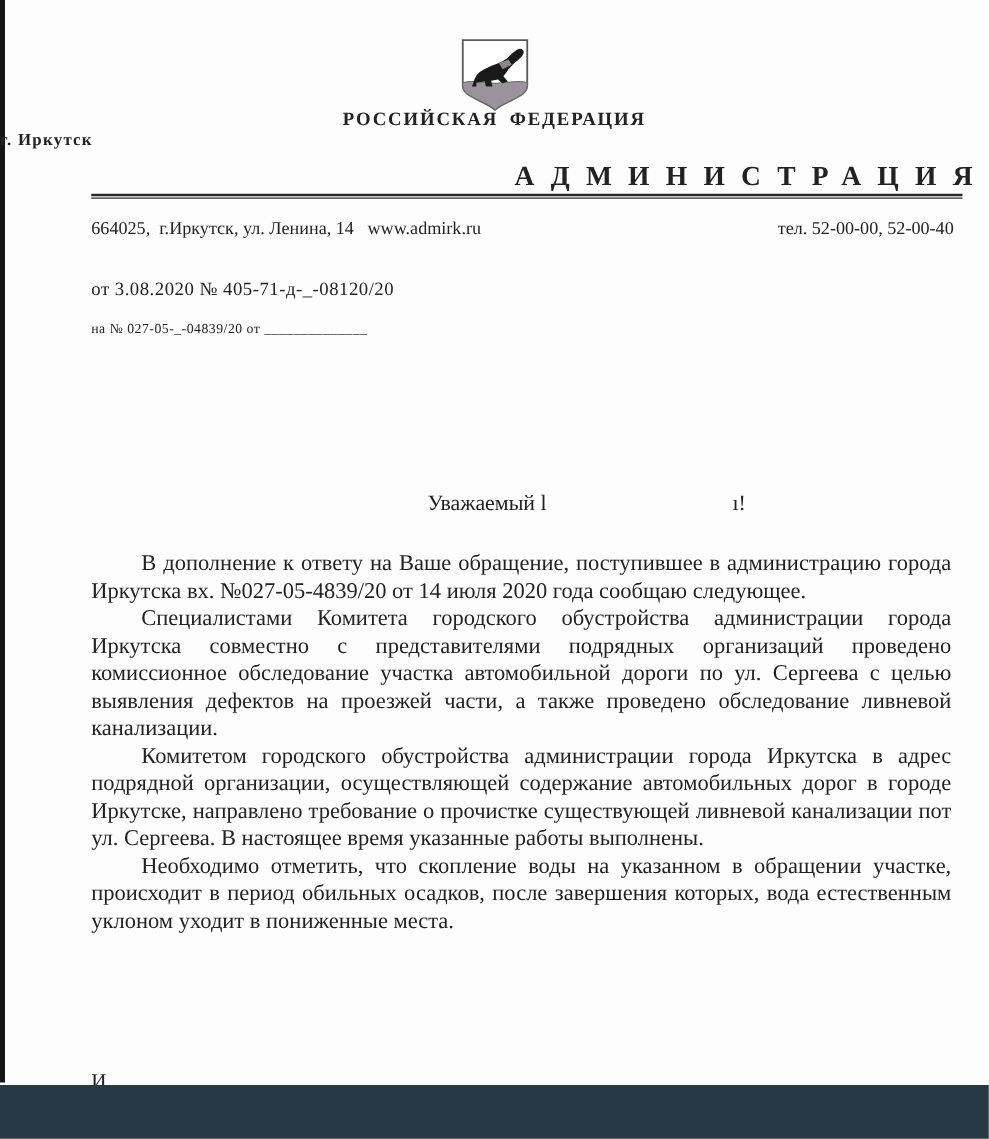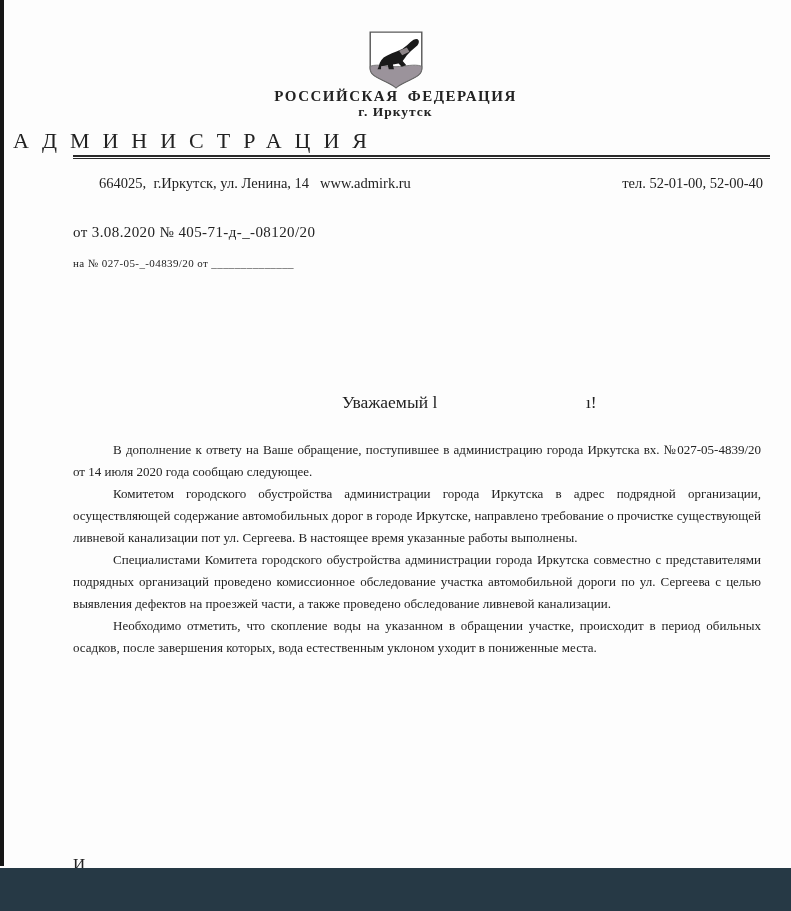--- a/index.html
+++ b/index.html
@@ -34,43 +34,43 @@
   }
   .country-line {
     position: absolute; top: 88px; left: 0; right: 0;
     text-align: center;
     font-size: 15px; font-weight: bold;
     letter-spacing: 1.5px;
     word-spacing: 4px;
   }
   .city-line {
     position: absolute; top: 104px; left: 0; right: 0;
-    text-align: center;
+    text-align: left;
     font-size: 13.5px; font-weight: bold;
     letter-spacing: 1px;
   }
   .org-title {
     position: absolute; top: 128px; left: 0; right: 0;
-    text-align: left;
-    font-size: 22px; font-weight: normal;
+    text-align: right;
+    font-size: 22px; font-weight: bold;
     letter-spacing: 13px;
     padding-left: 13px; 
   }
   .header-rule {
     position: absolute; top: 155px; left: 73px;
     width: 697px; height: 1px;
     border-top: 2.5px solid #2a2a2a;
     border-bottom: 1.5px solid #2a2a2a;
   }
   .address-row {
     position: absolute; top: 175px; left: 73px; right: 28px;
     display: flex; justify-content: space-between;
     font-size: 14.5px;
   }
-  .address-left { white-space: pre; margin-left: 26px; }
+  .address-left { white-space: pre; }
   .address-right { white-space: pre; }
 
   
   .ref-out {
     position: absolute; top: 224px; left: 73px;
     font-size: 15px; letter-spacing: 0.4px;
   }
   .ref-in {
     position: absolute; top: 257px; left: 73px;
     font-size: 11px; letter-spacing: 0.4px;
@@ -81,21 +81,21 @@
     position: absolute; top: 392px; left: 0; right: 0;
     height: 24px; font-size: 17.5px; margin-left: 40px;
   }
   .salutation .sal-prefix { position: absolute; left: 302px; }
   .salutation .sal-suffix { position: absolute; left: 546px; }
 
   
   .body-text {
     position: absolute; top: 439px; left: 73px;
     width: 688px;
-    font-size: 13px; line-height: 22px;
+    font-size: 18px; line-height: 22px;
     text-align: justify;
   }
   .body-text p { margin: 0; text-indent: 40px; }
 
   
   .signature {
     position: absolute; top: 855px; left: 0; right: 0;
     height: 24px; font-size: 16.9px; z-index: 1;
   }
   .signature .sig-left { position: absolute; left: 73px; }
@@ -121,35 +121,35 @@
     </svg>
   </div>
 
   <div class="country-line">РОССИЙСКАЯ ФЕДЕРАЦИЯ</div>
   <div class="city-line">г. Иркутск</div>
   <div class="org-title">АДМИНИСТРАЦИЯ</div>
   <div class="header-rule"></div>
 
   <div class="address-row">
     <span class="address-left">664025,  г.Иркутск, ул. Ленина, 14   www.admirk.ru</span>
-    <span class="address-right">тел. 52-01-00, 52-00-40</span>
+    <span class="address-right">тел. 52-00-00, 52-00-40</span>
   </div>
 
   <div class="ref-out">от 3.08.2020 № 405-71-д-_-08120/20</div>
   <div class="ref-in">на № 027-05-_-04839/20 от ______________</div>
 
   <div class="salutation">
     <span class="sal-prefix">Уважаемый l</span>
     <span class="sal-suffix">ı!</span>
   </div>
 
   <div class="body-text">
     <p>В дополнение к ответу на Ваше обращение, поступившее в администрацию города Иркутска вх. №027-05-4839/20 от 14 июля 2020 года сообщаю следующее.</p>
+    <p>Специалистами Комитета городского обустройства администрации города Иркутска совместно с представителями подрядных организаций проведено комиссионное обследование участка автомобильной дороги по ул. Сергеева с целью выявления дефектов на проезжей части, а также проведено обследование ливневой канализации.</p>
     <p>Комитетом городского обустройства администрации города Иркутска в адрес подрядной организации, осуществляющей содержание автомобильных дорог в городе Иркутске, направлено требование о прочистке существующей ливневой канализации пот ул. Сергеева. В настоящее время указанные работы выполнены.</p>
-    <p>Специалистами Комитета городского обустройства администрации города Иркутска совместно с представителями подрядных организаций проведено комиссионное обследование участка автомобильной дороги по ул. Сергеева с целью выявления дефектов на проезжей части, а также проведено обследование ливневой канализации.</p>
     <p>Необходимо отметить, что скопление воды на указанном в обращении участке, происходит в период обильных осадков, после завершения которых, вода естественным уклоном уходит в пониженные места.</p>
   </div>
 
   <div class="signature">
     <span class="sig-left">И</span>
     <span class="sig-fragment">председателя комитета</span>
   </div>
 
   <div class="footer-bar"></div>
 

